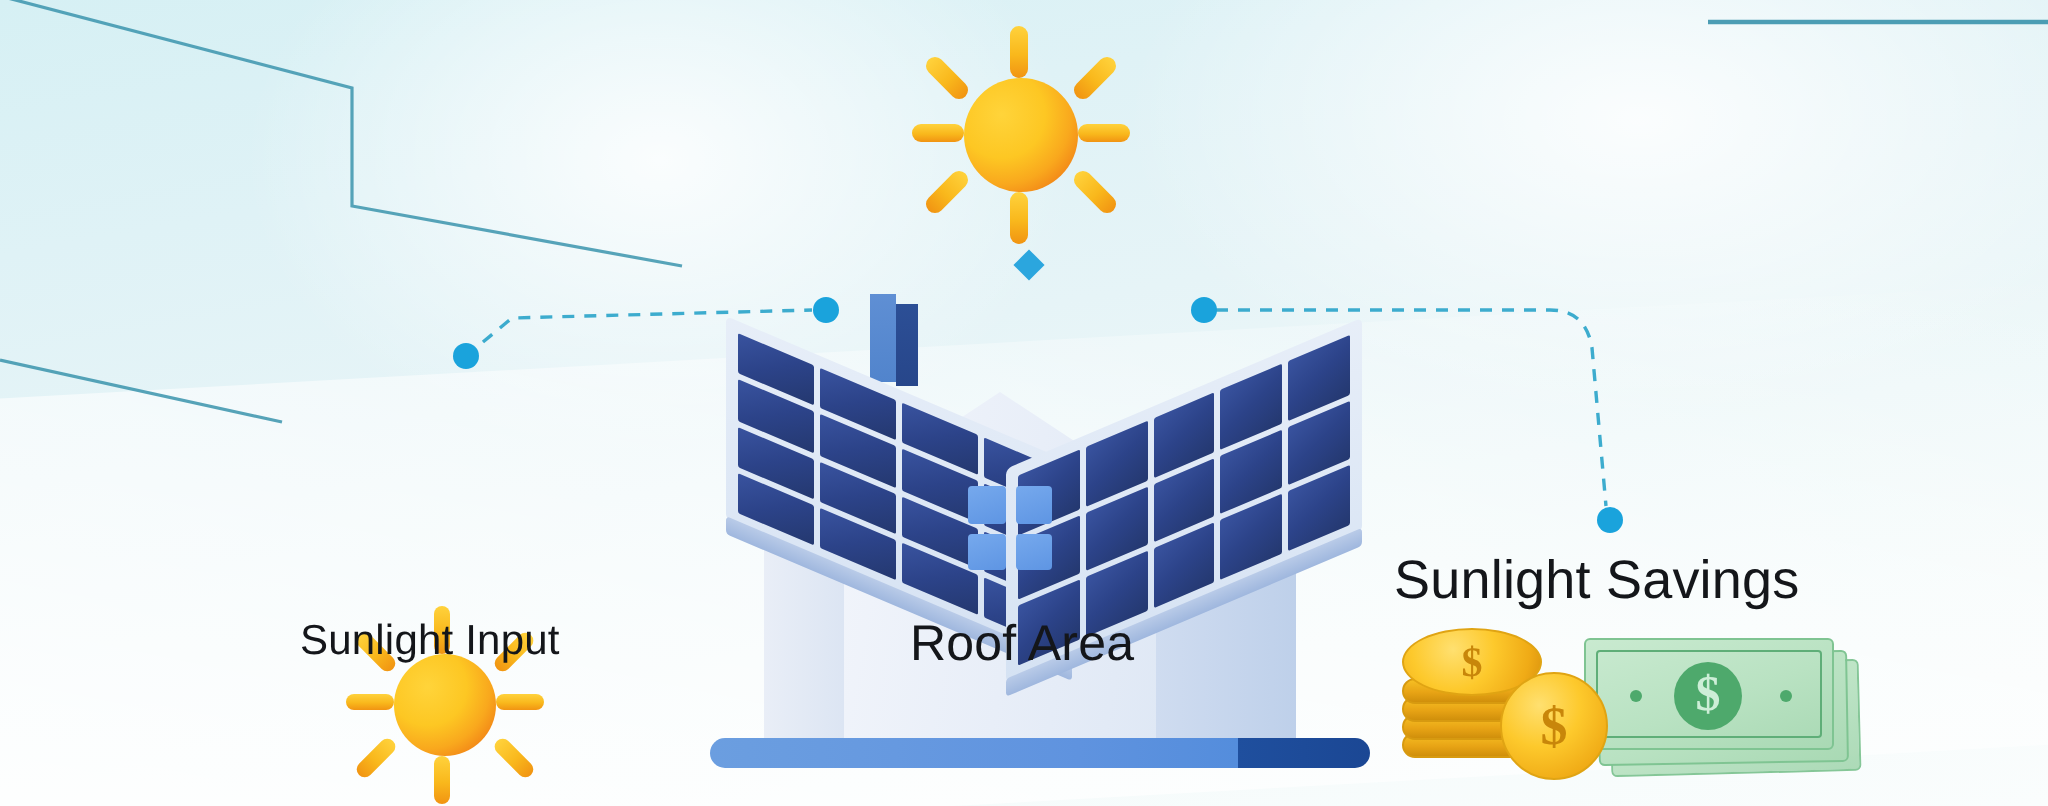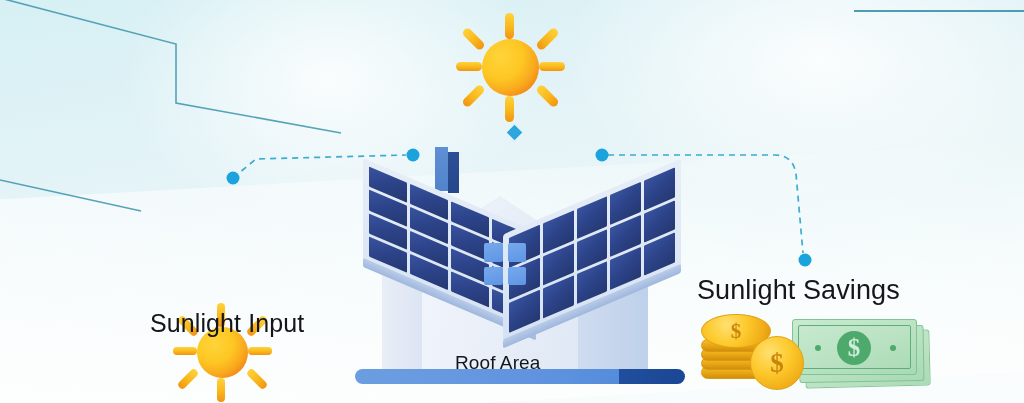--- a/index.html
+++ b/index.html
@@ -22,22 +22,22 @@
     position:absolute;width:420px;height:300px;border-radius:50%;
     background:radial-gradient(ellipse at center,rgba(255,255,255,.85) 0%,rgba(255,255,255,0) 70%);
     pointer-events:none;
   }
   svg.deco{position:absolute;left:0;top:0;width:1024px;height:403px;pointer-events:none;}
 
   .node{position:absolute;}
   .label{
     color:#14161a;font-weight:400;letter-spacing:.1px;white-space:nowrap;
   }
-  #sunlight-label{font-size:25px;}
-  #roof-label{font-size:19px;margin-top:44px;}
+  #sunlight-label{font-size:21px;}
+  #roof-label{font-size:25px;}
   #savings-label{font-size:27px;}
 
   
   .sun{position:relative;}
   .sun .disc{
     position:absolute;border-radius:50%;
     background:
       radial-gradient(circle at 33% 32%,#ffd43a 0%,#fdc723 40%,#f9a81d 64%,#f07c15 86%,#ea6a10 100%);
   }
   .sun .ray{

